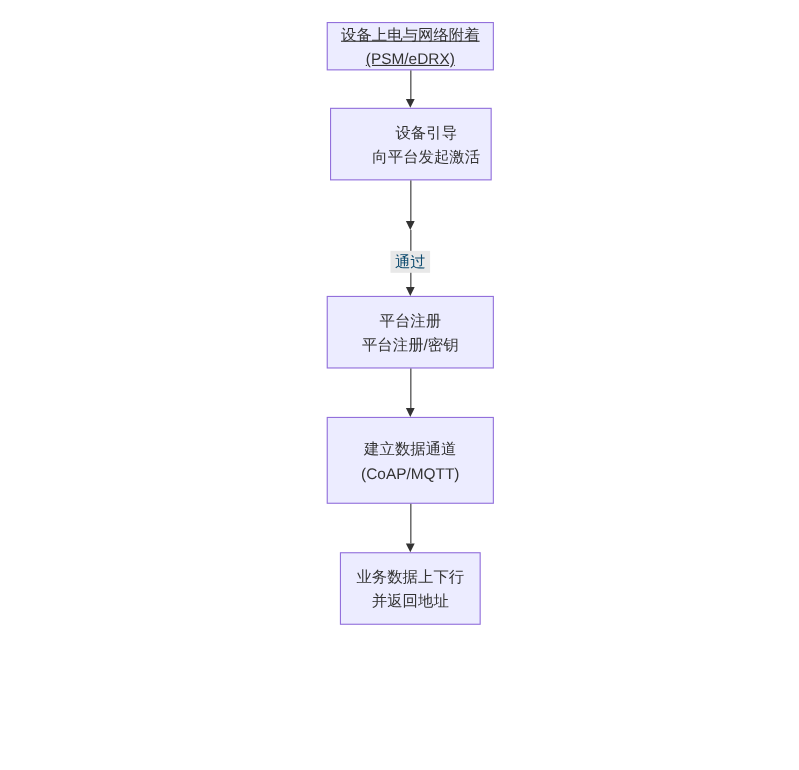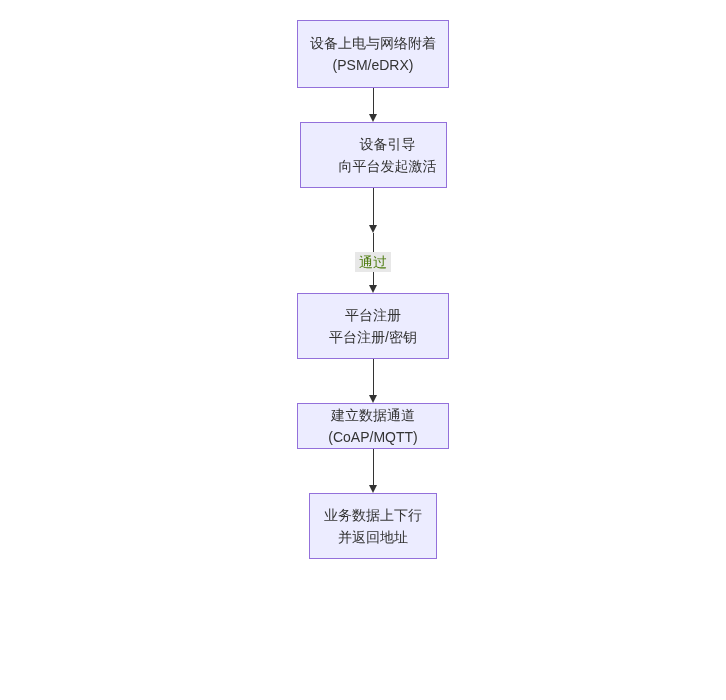--- a/index.html
+++ b/index.html
@@ -50,21 +50,21 @@
     width: 0; height: 0;
     border-left: 4.5px solid transparent;
     border-right: 4.5px solid transparent;
     border-top: 8px solid #333333;
   }
   .edge-label {
     position: absolute;
     top: 50%; left: 50%;
     transform: translate(-50%, -55%);
     background: #e8e8e8;
-    color: #4d7c0f;
+    color: #0c4a6e;
     font-size: 14px;
     line-height: 18px;
     padding: 1px 4px;
     white-space: nowrap;
     z-index: 2;
   }
   .diamond {
     position: relative;
     width: 100px; height: 100px;
   }
@@ -77,21 +77,21 @@
     font-size: 14px;
     white-space: nowrap;
   }
 </style>
 </head>
 <body>
 
 <div class="canvas">
   <div class="flow">
 
-    <div class="node-rect" style="width:152px;height:68px;">
+    <div class="node-rect" style="width:152px;height:44px;text-decoration:underline;">
       <span class="node-line">设备上电与网络附着</span>
       <span class="node-line">(PSM/eDRX)</span>
     </div>
 
     <div class="edge" style="height:34px;">
       <div class="edge-line"></div>
       <div class="edge-head"></div>
     </div>
 
     <div class="node-rect" style="width:147px;height:66px;padding-left:29px;">
@@ -114,21 +114,21 @@
     <div class="node-rect" style="width:152px;height:66px;">
       <span class="node-line">平台注册</span>
       <span class="node-line">平台注册/密钥</span>
     </div>
 
     <div class="edge" style="height:44px;">
       <div class="edge-line"></div>
       <div class="edge-head"></div>
     </div>
 
-    <div class="node-rect" style="width:152px;height:46px;">
+    <div class="node-rect" style="width:152px;height:79px;">
       <span class="node-line">建立数据通道</span>
       <span class="node-line">(CoAP/MQTT)</span>
     </div>
 
     <div class="edge" style="height:44px;">
       <div class="edge-line"></div>
       <div class="edge-head"></div>
     </div>
 
     <div class="node-rect" style="width:128px;height:66px;">

